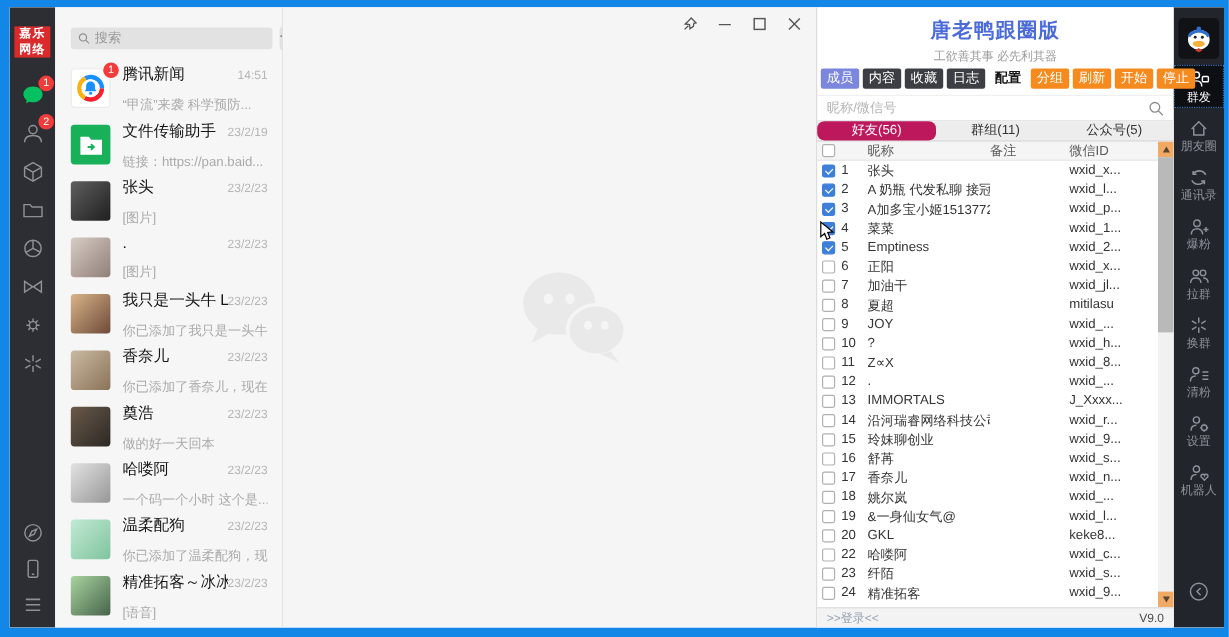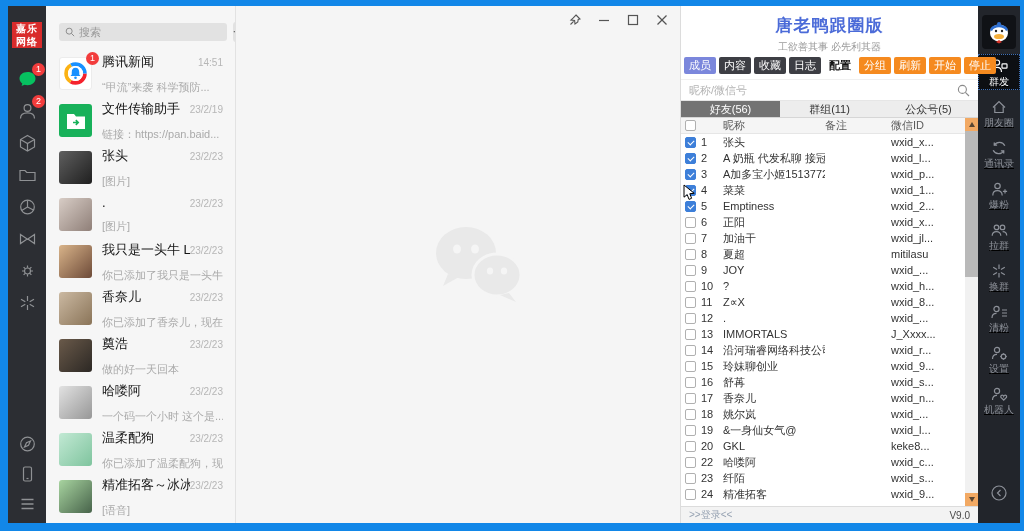--- a/index.html
+++ b/index.html
@@ -51,21 +51,21 @@
   .pbtn { font-size:11px; line-height:17px; padding:0 5px; border-radius:2px; white-space:nowrap; color:#fff; cursor:default; }
   .pbtn.purple { background:#7b87dc; }
   .pbtn.dark { background:#3d3e44; }
   .pbtn.orange { background:#f58a1f; }
   .pbtn.plain { background:#fff; color:#141414; font-weight:bold; }
   .p-search { display:flex; align-items:center; height:22px; padding:0 8px; border-top:1px solid #f0f0f0; border-bottom:1px solid #e6e6e6; }
   .p-search input { flex:1; border:none; outline:none; font-size:11px; color:#333; font-family:inherit; }
   .p-search input::placeholder { color:#b3b3b3; }
   .p-tabs { display:flex; height:17px; border-bottom:1px solid #d6d6d6; background:#ededed; }
   .p-tab { flex:1; text-align:center; font-size:11px; line-height:17px; color:#333; }
-  .p-tab.active { background:#737373; color:#fff; }
+  .p-tab.active { background:#be185d; color:#fff;border-radius:6px; }
   .p-table { flex:1; position:relative; overflow:hidden; }
   .t-rows { position:absolute; left:0; top:0; right:13px; bottom:0; overflow:hidden; }
   .t-row { display:flex; align-items:center; height:16px; padding-left:4px; font-size:11px; color:#333; }
   .t-head { background:#f5f5f5; color:#5a5a5a; border-bottom:1px solid #e6e6e6; }
   .c-check { width:16px; display:flex; align-items:center; }
   .c-num { width:22px; }
   .c-name { flex:1; white-space:nowrap; overflow:hidden; }
   .c-remark { width:66px; white-space:nowrap; overflow:hidden; }
   .c-wxid { width:74px; white-space:nowrap; overflow:hidden; }
   .t-head .c-remark { text-align:left; }
@@ -76,21 +76,21 @@
   .sarrow { position:absolute; left:0; width:13px; height:13px; background:#f2a963; display:flex; align-items:center; justify-content:center; }
   .sarrow.up { top:0; } .sarrow.down { bottom:0; }
   .tri-up { width:0; height:0; border-left:3.5px solid transparent; border-right:3.5px solid transparent; border-bottom:5px solid #5a4632; }
   .tri-down { width:0; height:0; border-left:3.5px solid transparent; border-right:3.5px solid transparent; border-top:5px solid #5a4632; }
   .sthumb { position:absolute; left:0; top:13px; width:13px; height:146px; background:#b9b9b9; }
   .p-status { height:17px; background:#f3f3f3; border-top:1px solid #dcdcdc; display:flex; justify-content:space-between; align-items:center; padding:0 8px; font-size:10px; }
   .p-login { color:#96a2b2; }
   .p-version { color:#4a4a4a; }
 
   
-  .ts { width:42px; background:#22252b; flex-shrink:0; display:flex; flex-direction:column; align-items:center;text-decoration:underline; }
+  .ts { width:42px; background:#22252b; flex-shrink:0; display:flex; flex-direction:column; align-items:center; }
   .ts-avatar { margin-top:9px; width:34px; height:34px; border-radius:4px; background:#101216; display:flex; align-items:center; justify-content:center; }
   .ts-item { width:42px; margin-top:5px; padding:3px 0 3px 0; display:flex; flex-direction:column; align-items:center; gap:1px; color:#8d9199; cursor:default; }
   .ts-item .lbl { font-size:10px; line-height:11px; white-space:nowrap; }
   .ts-item.active { background:#0d0f13; color:#fff; outline:1px dotted #3f6fb5; outline-offset:-1px; }
   .ts-item.active svg * { stroke:#ffffff; }
   .ts-item svg { display:block; }
   .ts-collapse { margin-top:auto; margin-bottom:18px; }
 
   
   .cursor { position:absolute; left:683px; top:184px; z-index:50; }

